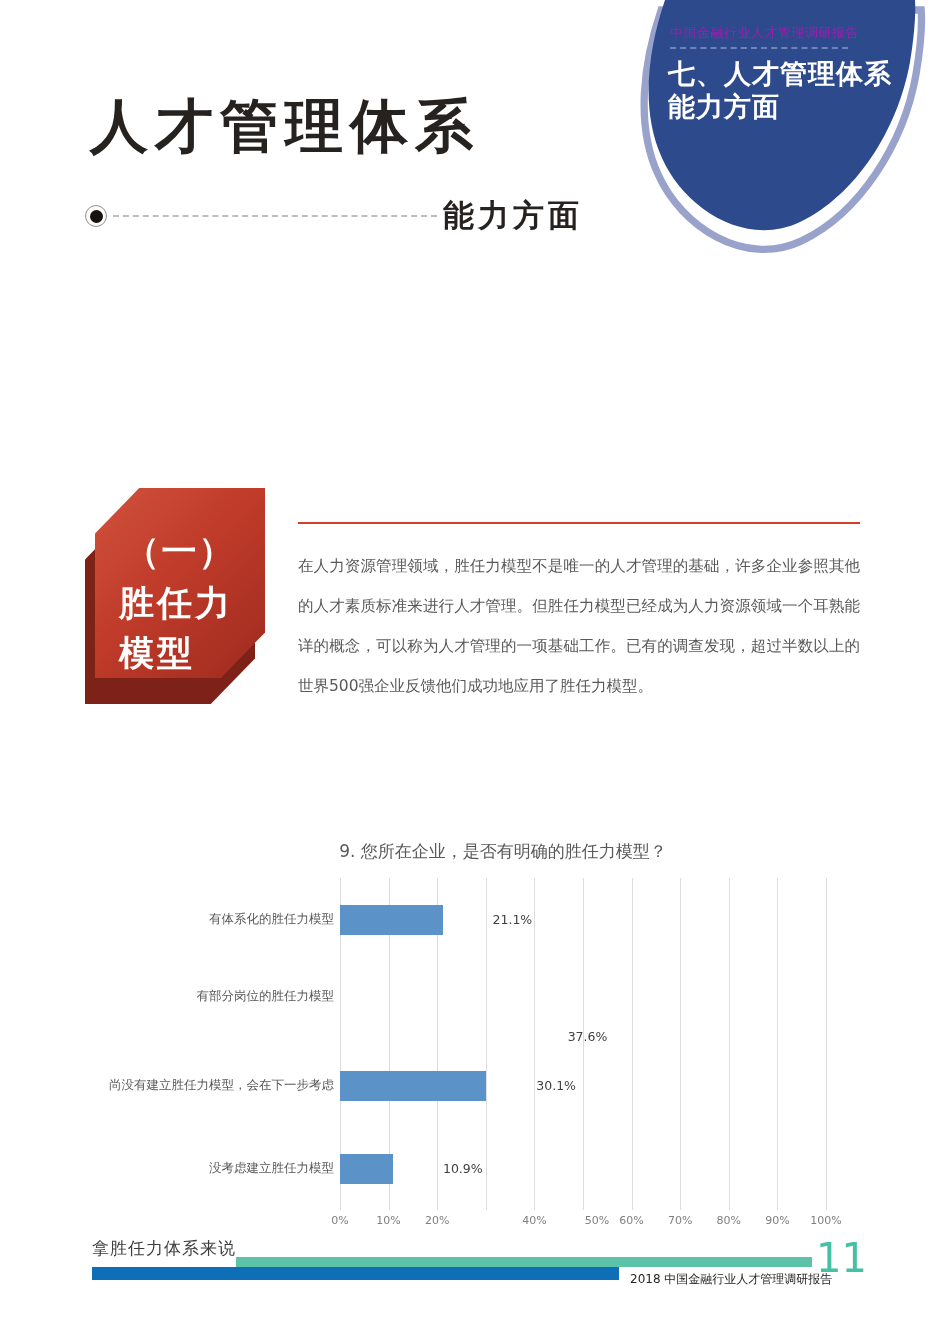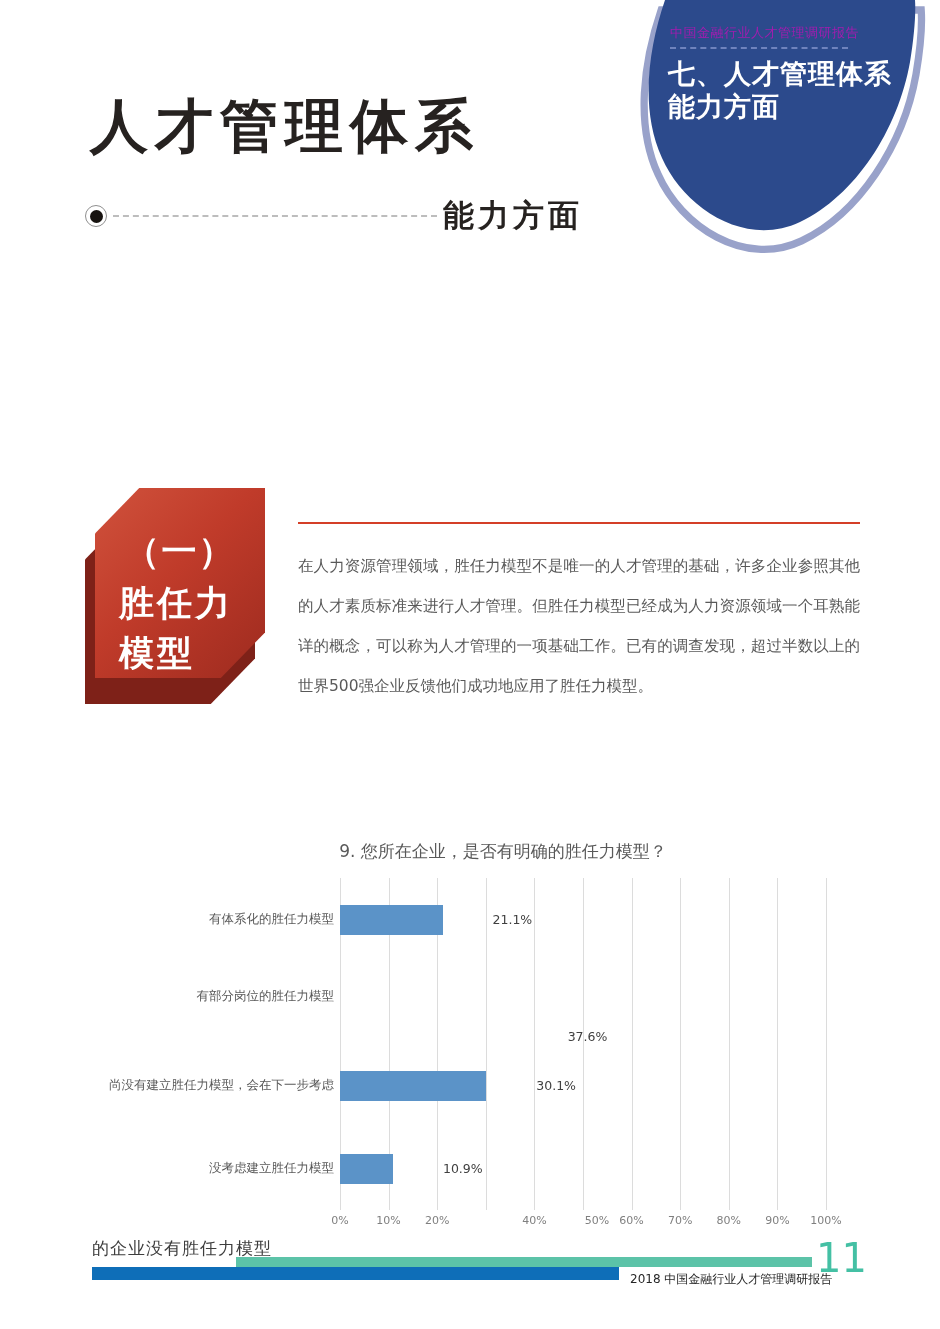--- a/index.html
+++ b/index.html
@@ -155,19 +155,19 @@
         <span class="tick" style="left: 40%;">40%</span>
         <span class="tick" style="left: 50%; margin-left: 14px;">50%</span>
         <span class="tick" style="left: 60%;">60%</span>
         <span class="tick" style="left: 70%;">70%</span>
         <span class="tick" style="left: 80%;">80%</span>
         <span class="tick" style="left: 90%;">90%</span>
         <span class="tick" style="left: 100%;">100%</span>
       </div>
   </div>
 
-  <div class="footer-slogan">的企业没有胜任力模型</div>
+  <div class="footer-slogan">拿胜任力体系来说</div>
   <div class="footer-teal-bar"></div>
   <div class="footer-blue-bar"></div>
   <div class="footer-report">2018 中国金融行业人才管理调研报告</div>
   <div class="footer-page-number">11</div>
 
 </div>
 
 </body></html>

